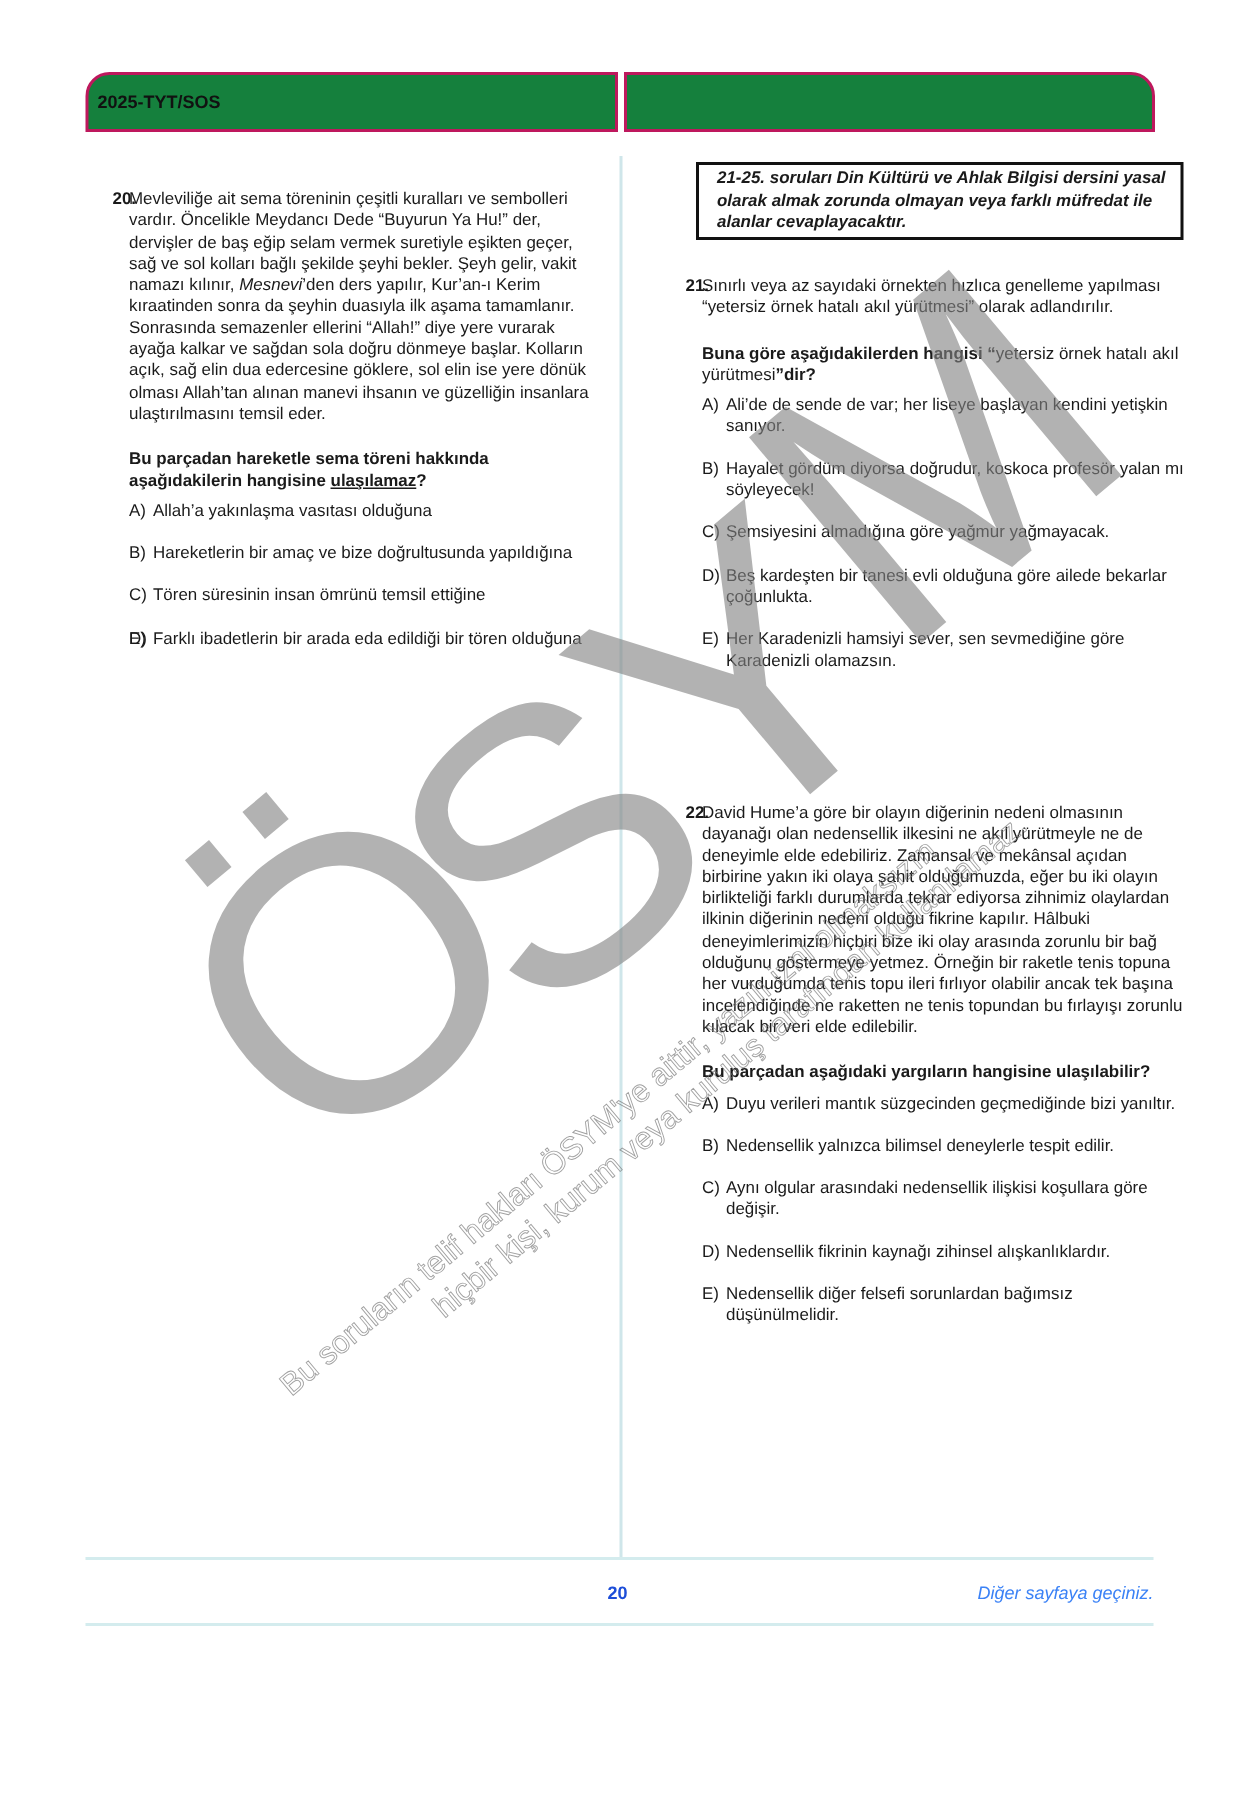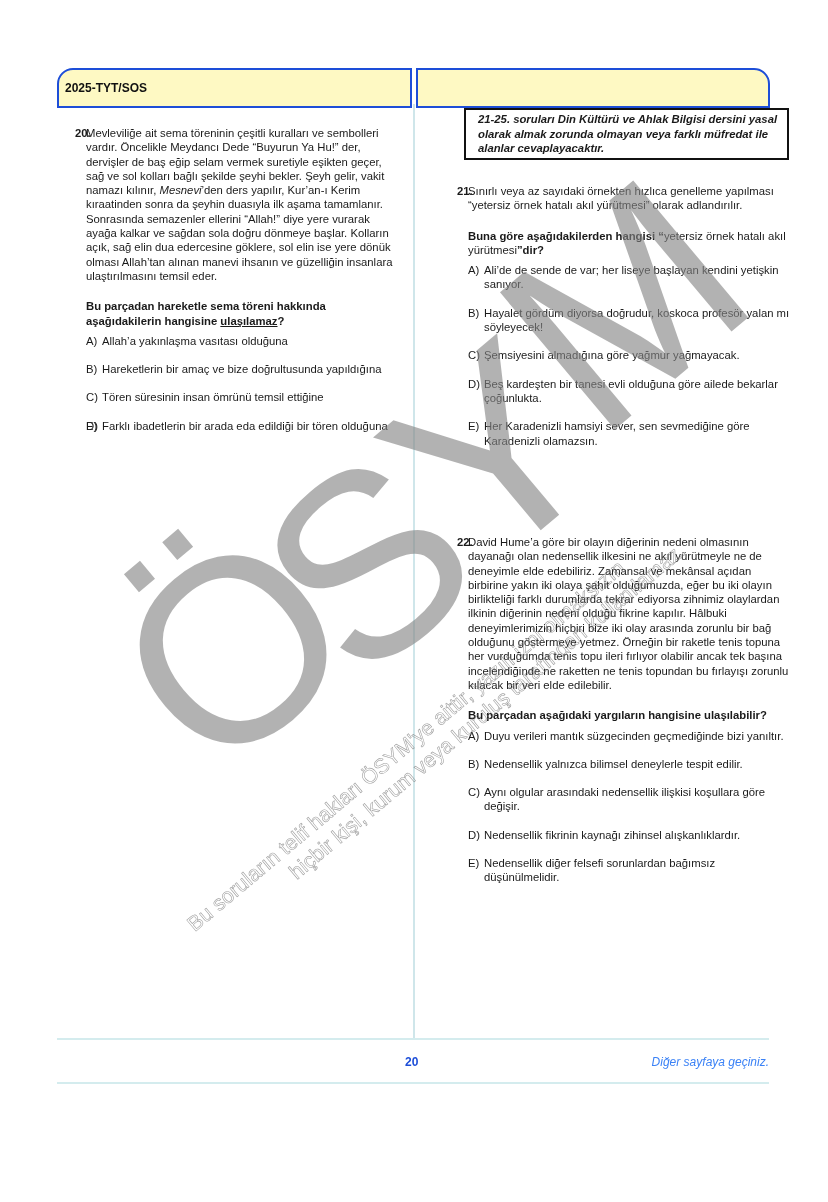--- a/index.html
+++ b/index.html
@@ -1,22 +1,22 @@
 <!DOCTYPE html>
 <html><head>
 <meta charset="utf-8">
 <style>
   html, body { margin: 0; padding: 0; background: #ffffff; }
   body {
     width: 828px; height: 1202px; position: relative; overflow: hidden;
     font-family: "Liberation Sans", sans-serif; color: #1a1a1a;
   }
   .hdr-box {
-    position: absolute; top: 68px; height: 40px;
-    border: 2px solid #1d4ed8; box-sizing: border-box; background: #fef9c3;
+    position: absolute; top: 48px; height: 40px;
+    border: 2px solid #be185d; box-sizing: border-box; background: #15803d;
   }
   .hdr-left { left: 57px; width: 355px; border-top-left-radius: 16px; }
   .hdr-right { left: 416px; width: 354px; border-top-right-radius: 16px; }
   .hdr-title {
     position: absolute; left: 6px; top: 11px;
     font-weight: bold; font-size: 12px; letter-spacing: 0px; color: #111;
   }
   .col-divider {
     position: absolute; left: 413px; top: 104px; width: 2px; height: 936px;
     background: #cfe6ea;

